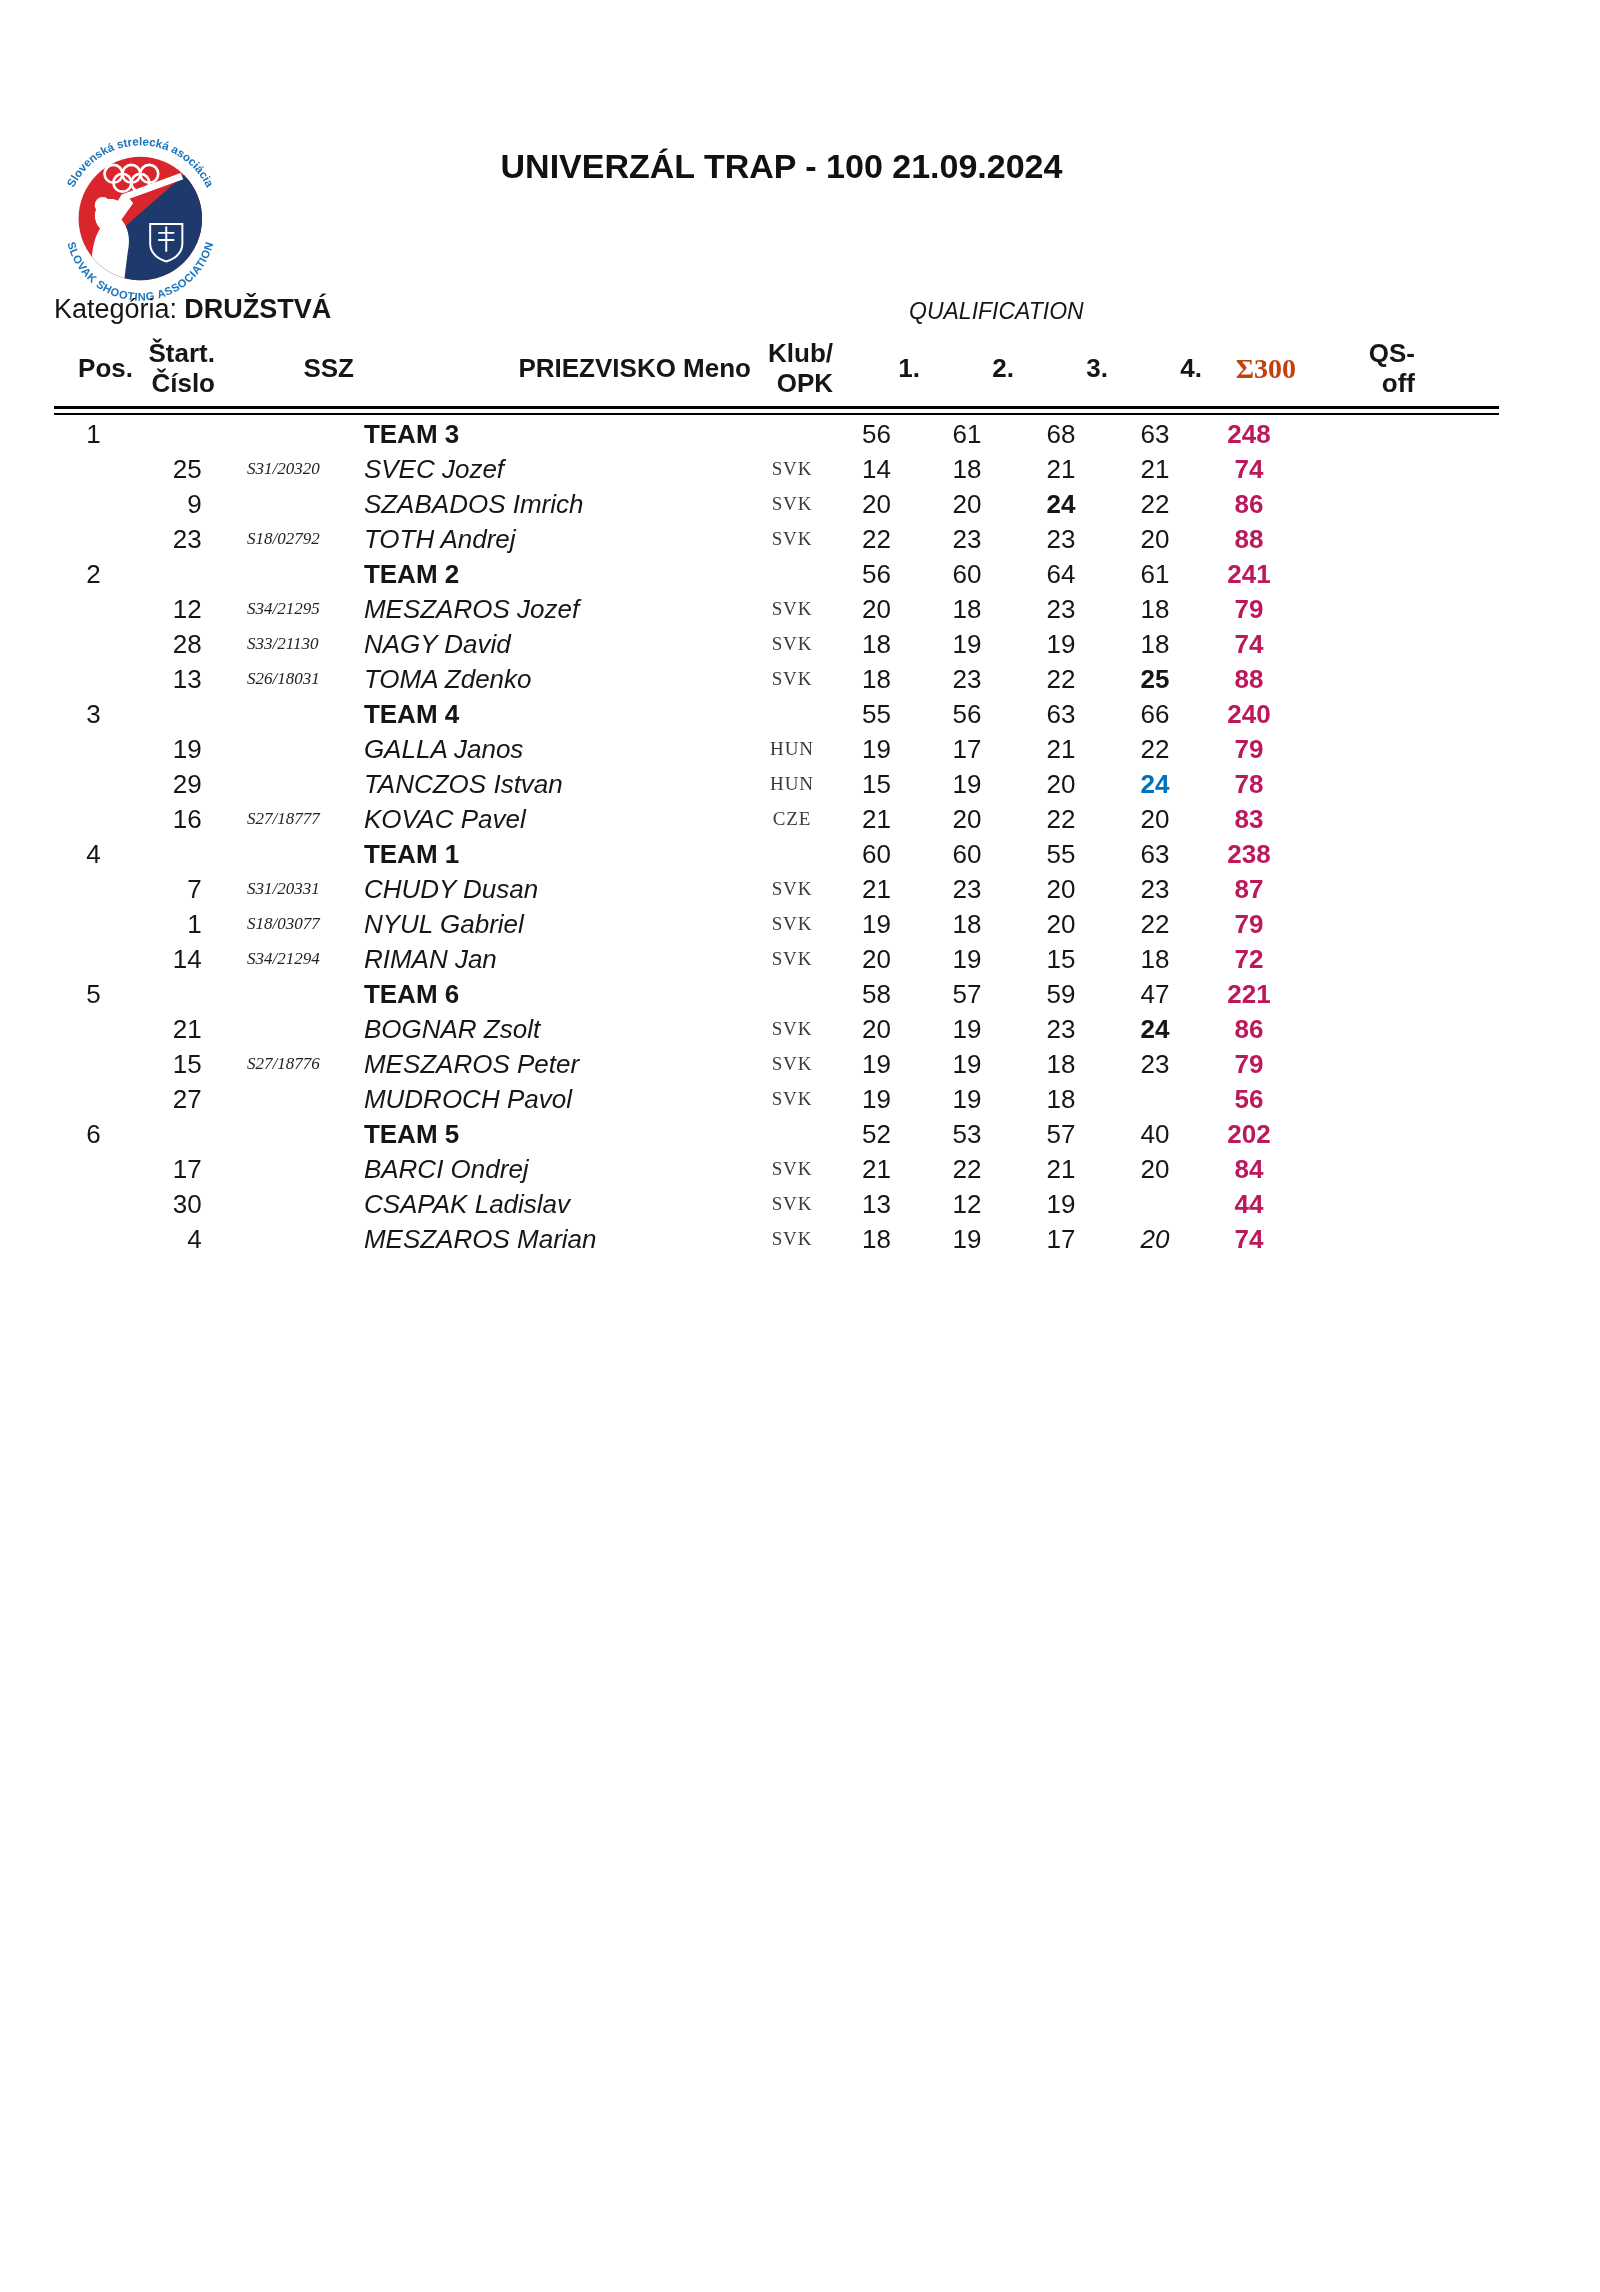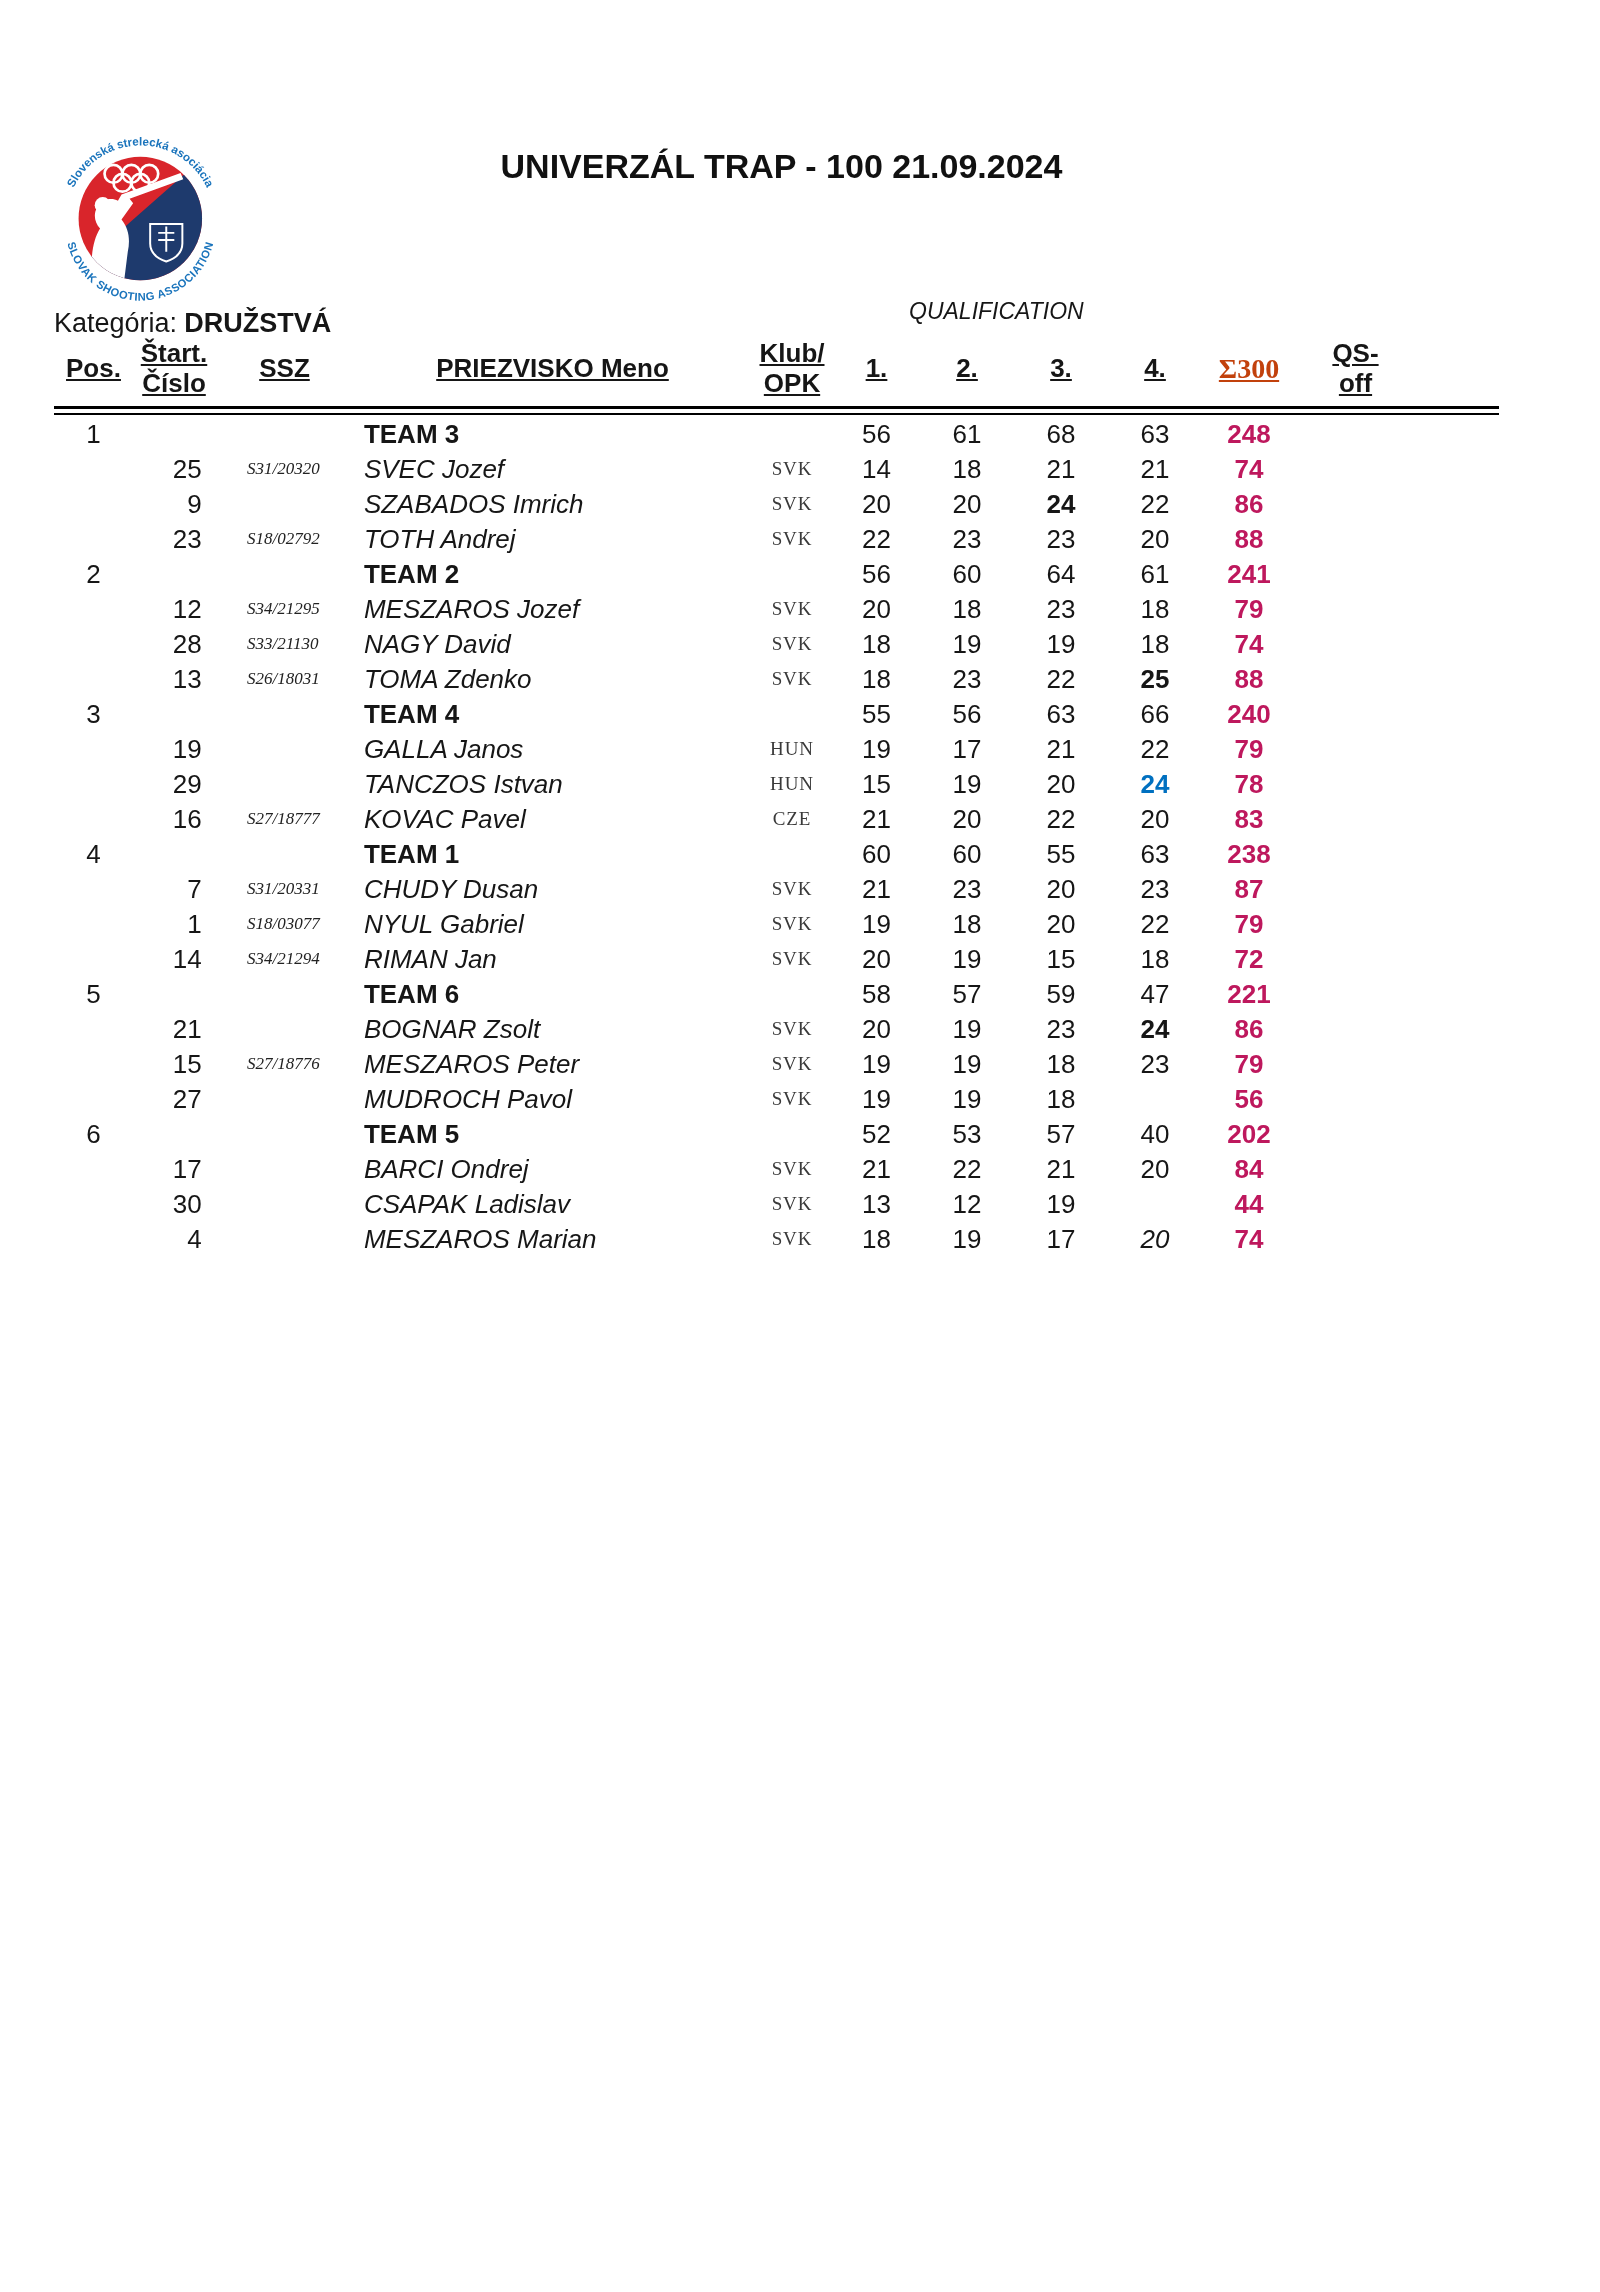--- a/index.html
+++ b/index.html
@@ -12,29 +12,29 @@
     overflow:hidden;
   }
   
   .logo{position:absolute;left:58px;top:136px;width:170px;height:168px;}
   
   .title-block{position:absolute;left:0;top:146px;width:1563px;text-align:center;}
   .title-line1{font-size:28px;line-height:36px;color:#111;}
   .title-line1 .b{font-weight:700;}
   .title-line2{font-size:34px;line-height:41px;font-weight:700;color:#111;}
   
-  .category-line{position:absolute;left:54px;top:294px;font-size:27px;margin-top:14px;}
+  .category-line{position:absolute;left:54px;top:294px;font-size:27px;}
   .category-line .b{font-weight:700;margin-left:7.2px;}
   .qualification{position:absolute;left:909px;top:298px;width:269px;text-align:left;
                  font-size:23px;font-style:italic;}
   
   .rtable{position:absolute;left:54px;top:331px;width:1445px;}
   .tgrid{display:grid;grid-template-columns:79px 82px 139px 397px 82px 87px 94px 94px 94px 94px 119px 83px;}
   .thead{height:75px;align-items:center;font-weight:700;font-size:26px;}
-  .thead .hc{text-align:center;line-height:29.6px;text-decoration:underline;}
+  .thead .hc{text-align:right;line-height:29.6px;}
   .thead .hc-sum{color:#c2410c;font-family:"Liberation Serif", serif;font-size:28px;}
   .rule{height:9px;border-top:3.6px solid #000;border-bottom:2.7px solid #000;box-sizing:border-box;}
   .tbody{margin-top:1.8px;}
   .row{height:35px;align-items:center;font-size:26px;}
   .c{white-space:nowrap;overflow:visible;}
   .c-pos{text-align:center;}
   .c-start{text-align:right;padding-right:13.4px;box-sizing:border-box;}
   .c-ssz{padding-left:32px;box-sizing:border-box;
          font-family:"Liberation Serif", serif;font-style:italic;font-size:17px;color:#222;}
   .c-name{padding-left:9.9px;box-sizing:border-box;}

